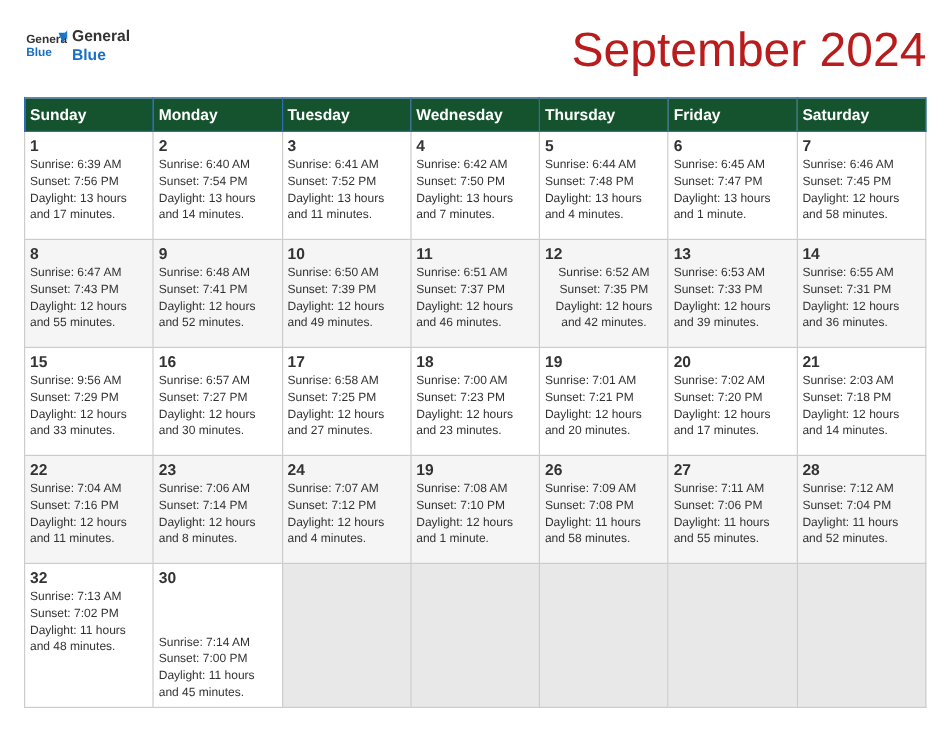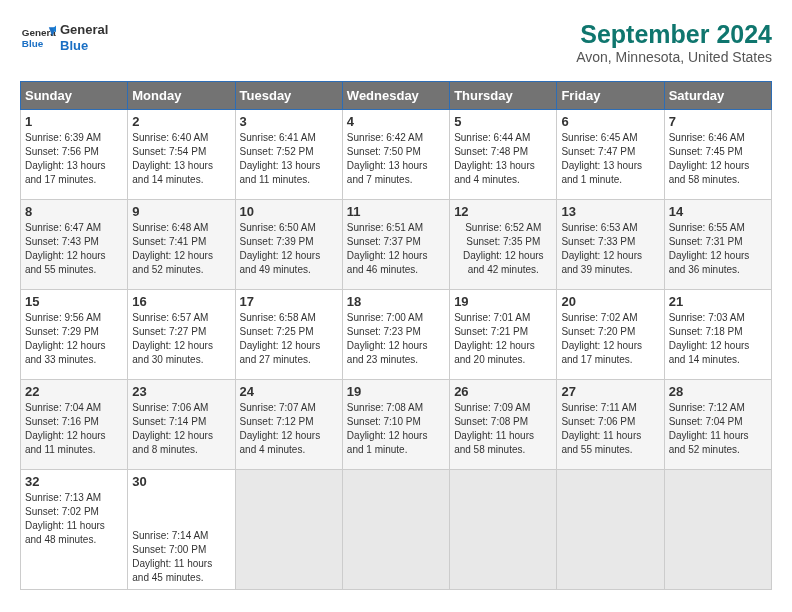--- a/index.html
+++ b/index.html
@@ -22,35 +22,35 @@
       gap: 4px;
     }
     .logo-icon {
       width: 36px;
       height: 36px;
     }
     .title-block {
       text-align: right;
     }
     .month-title {
-      font-size: 25px;
-      font-weight: bold;
-      color: #0f766e;
+      font-size: 40px;
+      font-weight: normal;
+      color: #b91c1c;
     }
     .location {
       font-size: 14px;
       color: #555;
     }
     table {
       width: 100%;
       border-collapse: collapse;
       table-layout: fixed;
     }
     thead th {
-      background-color: #737373;
+      background-color: #14532d;
       color: #fff;
       font-size: 13px;
       font-weight: bold;
       padding: 6px 4px;
       text-align: left;
       border: 1px solid #2d6db5;
     }
     tbody td {
       border: 1px solid #ccc;
       vertical-align: top;
@@ -92,21 +92,20 @@
       <polygon points="32,8 40,8 36,18" fill="#1a6fc4"></polygon>
       <polygon points="36,10 42,4 42,16" fill="#1a7fd4"></polygon>
     </svg>
     <div style="line-height:1.2">
       <div style="font-size:13px;font-weight:bold;color:#333;">General</div>
       <div style="font-size:13px;font-weight:bold;color:#1a6fc4;">Blue</div>
     </div>
   </div>
   <div class="title-block">
     <div class="month-title">September 2024</div>
-    <div class="location">Avon, Minnesota, United States</div>
   </div>
 </div>
 
 <table>
   <thead>
     <tr>
         <th>Sunday</th>
         <th>Monday</th>
         <th>Tuesday</th>
         <th>Wednesday</th>
@@ -256,21 +255,21 @@
         </td>
         <td>
           <span class="day-number">20</span>
           <div class="day-info" style="white-space: pre-wrap;">Sunrise: 7:02 AM
 Sunset: 7:20 PM
 Daylight: 12 hours
 and 17 minutes.</div>
         </td>
         <td>
           <span class="day-number">21</span>
-          <div class="day-info" style="white-space: pre-wrap;">Sunrise: 7:03 AM
+          <div class="day-info" style="white-space: pre-wrap;">Sunrise: 2:03 AM
 Sunset: 7:18 PM
 Daylight: 12 hours
 and 14 minutes.</div>
         </td>
       </tr>
       <tr>
         <td>
           <span class="day-number">22</span>
           <div class="day-info" style="white-space: pre-wrap;">Sunrise: 7:04 AM
 Sunset: 7:16 PM

